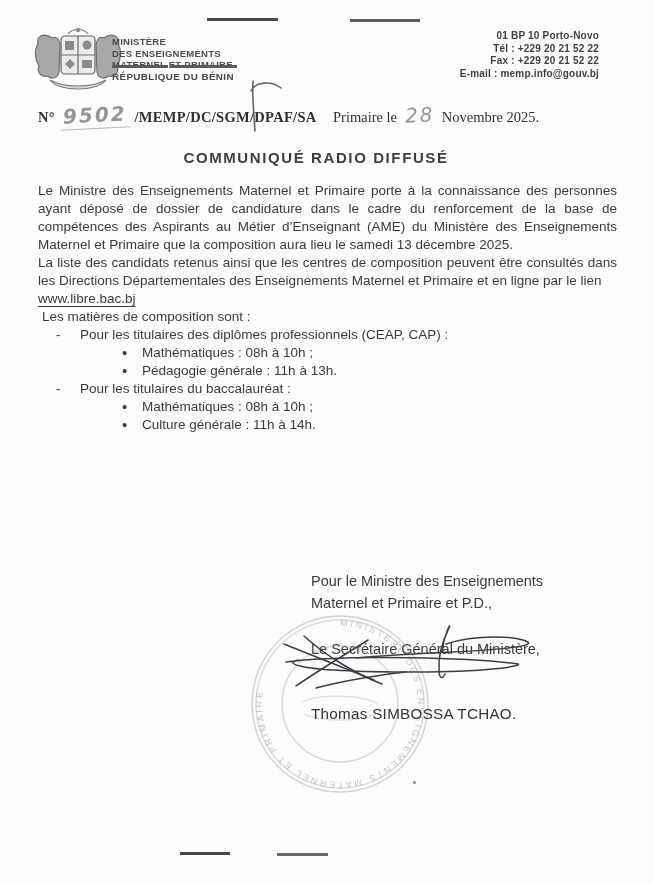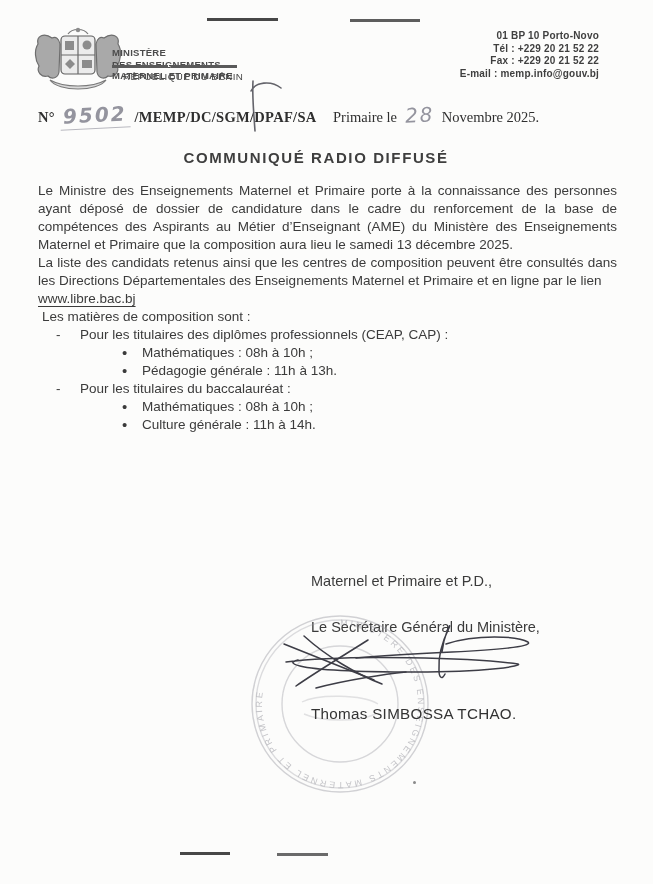--- a/index.html
+++ b/index.html
@@ -7,27 +7,27 @@
     position:relative;
     width:653px;height:884px;
     margin:0 auto;
     background:#fcfcfb;
     font-family:"Liberation Sans", sans-serif;
     color:#3c3c3c;
     overflow:hidden;
   }
   
   .coat{position:absolute;left:32px;top:24px;width:92px;height:72px;}
-  .ministry{position:absolute;left:112px;top:47px;font-size:9.5px;font-weight:bold;
+  .ministry{position:absolute;left:112px;top:36px;font-size:9.5px;font-weight:bold;
     line-height:11.5px;letter-spacing:.25px;color:#4c4c4c;}
   .ministry-underline{position:absolute;height:2.5px;background:#5a5a5a;top:65px;}
   .u1{left:112px;width:56px;}
   .u2{left:171px;width:66px;}
-  .republic{position:absolute;left:112px;top:71px;font-size:9.8px;font-weight:normal;
-    letter-spacing:.4px;color:#474747;margin-left:11px;}
+  .republic{position:absolute;left:112px;top:71px;font-size:9.8px;font-weight:bold;
+    letter-spacing:.4px;color:#474747;}
   .contact{position:absolute;right:54px;top:30px;text-align:right;font-size:10px;
     font-weight:bold;line-height:12.5px;color:#3f3f3f;letter-spacing:.2px;}
   .artifact{position:absolute;background:#474747;}
   
   .refrow{position:absolute;left:38px;top:103px;width:577px;font-family:"Liberation Serif",serif;
     font-size:14.5px;color:#2f2f2f;}
   .ref-left{position:absolute;left:0;top:0;font-weight:bold;letter-spacing:.3px;}
   .hand{font-family:"DejaVu Sans", sans-serif;font-style:italic;color:#94949e;
     font-size:20px;display:inline-block;transform:rotate(-3deg);letter-spacing:2px;}
   .hand-num{border-bottom:1.5px solid #b8b8bf;padding:0 3px 1px 3px;margin:0 1px;}
@@ -136,20 +136,21 @@
     <p class="dash-item">Pour les titulaires des diplômes professionnels (CEAP, CAP) :</p>
     <p class="bullet-item">Mathématiques : 08h à 10h ;</p>
     <p class="bullet-item">Pédagogie générale : 11h à 13h.</p>
 
     <p class="dash-item">Pour les titulaires du baccalauréat :</p>
     <p class="bullet-item">Mathématiques : 08h à 10h ;</p>
     <p class="bullet-item">Culture générale : 11h à 14h.</p>
   </div>
 
   <div class="sig-block">
+    <div>Pour le Ministre des Enseignements</div>
     <div>Maternel et Primaire et P.D.,</div>
     <div class="sig-line3">Le Secrétaire Général du Ministère,</div>
   </div>
 
   <svg class="stamp" viewBox="0 0 196 196">
     <defs>
       <path id="stamp-arc" d="M 98 20 A 78 78 0 1 1 97.9 20"></path>
     </defs>
     <g fill="none" stroke="#9a9aa2" stroke-width="1.4">
       <circle cx="98" cy="98" r="88" opacity=".8"></circle>

